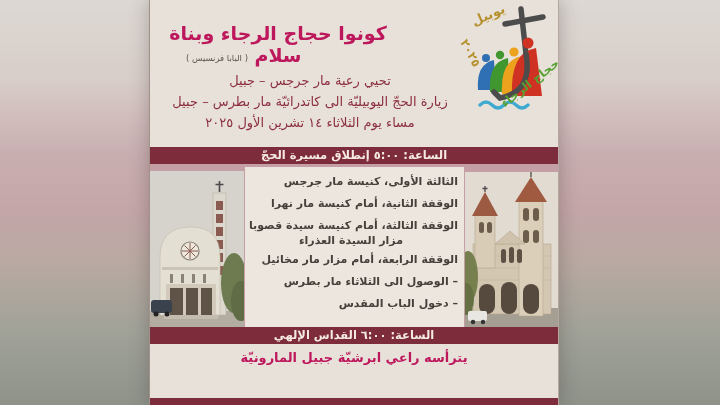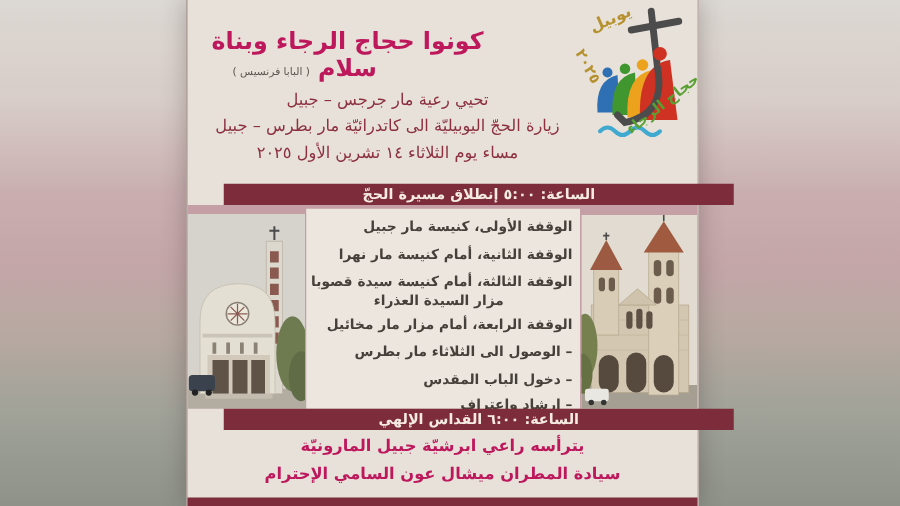--- a/index.html
+++ b/index.html
@@ -9,21 +9,21 @@
   .poster{position:absolute;left:149px;top:0;width:408px;height:405px;background:#e7e1d9;
     box-shadow:0 0 18px rgba(50,35,35,.30);border-left:1px solid #a2918b;border-right:1px solid #b7a7a1;}
   .title{position:absolute;left:8px;top:22px;width:240px;text-align:center;direction:rtl;
     font-size:19px;font-weight:bold;color:#be185d;}
   .attr{position:absolute;left:17px;top:53px;width:100px;text-align:center;direction:rtl;
     font-size:8.5px;font-weight:normal;color:#5a564f;}
   .intro{position:absolute;left:10px;top:70px;width:300px;text-align:center;direction:rtl;
     font-size:13px;font-weight:normal;color:#8c2f3f;}
   .intro div{height:21px;line-height:21px;}
   .bar{position:absolute;left:0;width:100%;background:#7d2c3b;color:#f5ebe3;text-align:center;
-    direction:rtl;font-weight:bold;font-size:11.5px;margin-left:29px;}
+    direction:rtl;font-weight:bold;font-size:11.5px;}
   .bar1{top:147px;height:17px;line-height:17px;}
   .bar2{top:327px;height:17px;line-height:17px;}
   .middle{position:absolute;left:0;top:164px;width:100%;height:163px;background:#c49fa5;}
   .photo{position:absolute;overflow:hidden;}
   .photo-left{left:0;top:7px;width:94px;height:156px;}
   .panel{position:absolute;left:95px;top:3px;width:219px;height:160px;background:#ece6de;}
   .photo-right{left:315px;top:8px;width:93px;height:155px;}
   .stop{position:absolute;left:6px;right:6px;text-align:right;direction:rtl;
     font-size:11px;font-weight:bold;color:#46403a;white-space:nowrap;}
   .stop-sub{padding-right:55px;}
@@ -110,28 +110,27 @@
           <rect x="14" y="144" width="54" height="4" fill="#c4bcae"></rect>
           <ellipse cx="84" cy="112" rx="13" ry="30" fill="#6e7b51"></ellipse>
           <ellipse cx="91" cy="130" rx="10" ry="20" fill="#5f6c46"></ellipse>
           <rect x="1" y="129" width="21" height="13" rx="3" fill="#39424d"></rect>
           <circle cx="6" cy="143" r="2.5" fill="#222"></circle>
             <circle cx="17" cy="143" r="2.5" fill="#222"></circle>
         </svg>
       </div>
 
       <div class="panel">
-        <div class="stop" style="top:8px">الوقفة الأولى،  كنيسة مار جبيل</div>
+        <div class="stop" style="top:8px">الثالثة الأولى،  كنيسة مار جرجس</div>
         <div class="stop" style="top:30px">الوقفة الثانية،  أمام كنيسة مار نهرا</div>
         <div class="stop" style="top:52px">الوقفة الثالثة، أمام كنيسة سيدة قصوبا</div>
         <div class="stop stop-sub" style="top:67px">مزار السيدة العذراء</div>
         <div class="stop" style="top:86px">الوقفة الرابعة،  أمام مزار مار مخائيل</div>
         <div class="stop" style="top:108px">– الوصول الى الثلاثاء مار بطرس</div>
         <div class="stop" style="top:130px">– دخول الباب المقدس</div>
-        <div class="stop" style="top:150px">– إرشاد وإعتراف</div>
       </div>
 
       <div class="photo photo-right">
         <svg viewBox="0 0 93 155" width="93" height="155">
           <rect x="0" y="0" width="93" height="155" fill="#e1dbd1"></rect>
           <rect x="0" y="136" width="93" height="19" fill="#a59e93"></rect>
           <rect x="8" y="72" width="78" height="70" fill="#d3c7b1" stroke="#b7a98f" stroke-width="0.6"></rect>
           <g stroke="#c3b69e" stroke-width="0.6">
             <path d="M 8 84 H 86 M 8 96 H 86 M 8 108 H 86"></path>
           </g>
@@ -161,17 +160,16 @@
           <rect x="3" y="139" width="19" height="10" rx="2" fill="#e9e7e1"></rect>
           <circle cx="8" cy="150" r="2.2" fill="#333"></circle>
             <circle cx="18" cy="150" r="2.2" fill="#333"></circle>
         </svg>
       </div>
     </div>
 
     <div class="bar bar2">الساعة: ٦:٠٠  القداس الإلهي</div>
 
     <div class="footer-line" style="top:350px">يترأسه راعي ابرشيّة جبيل المارونيّة</div>
-    <div class="footer-line" style="top:372px">سيادة المطران ميشال عون السامي الإحترام</div>
     <div class="bottom-strip"></div>
 
   </div>
 </div>
 
 </body></html>

